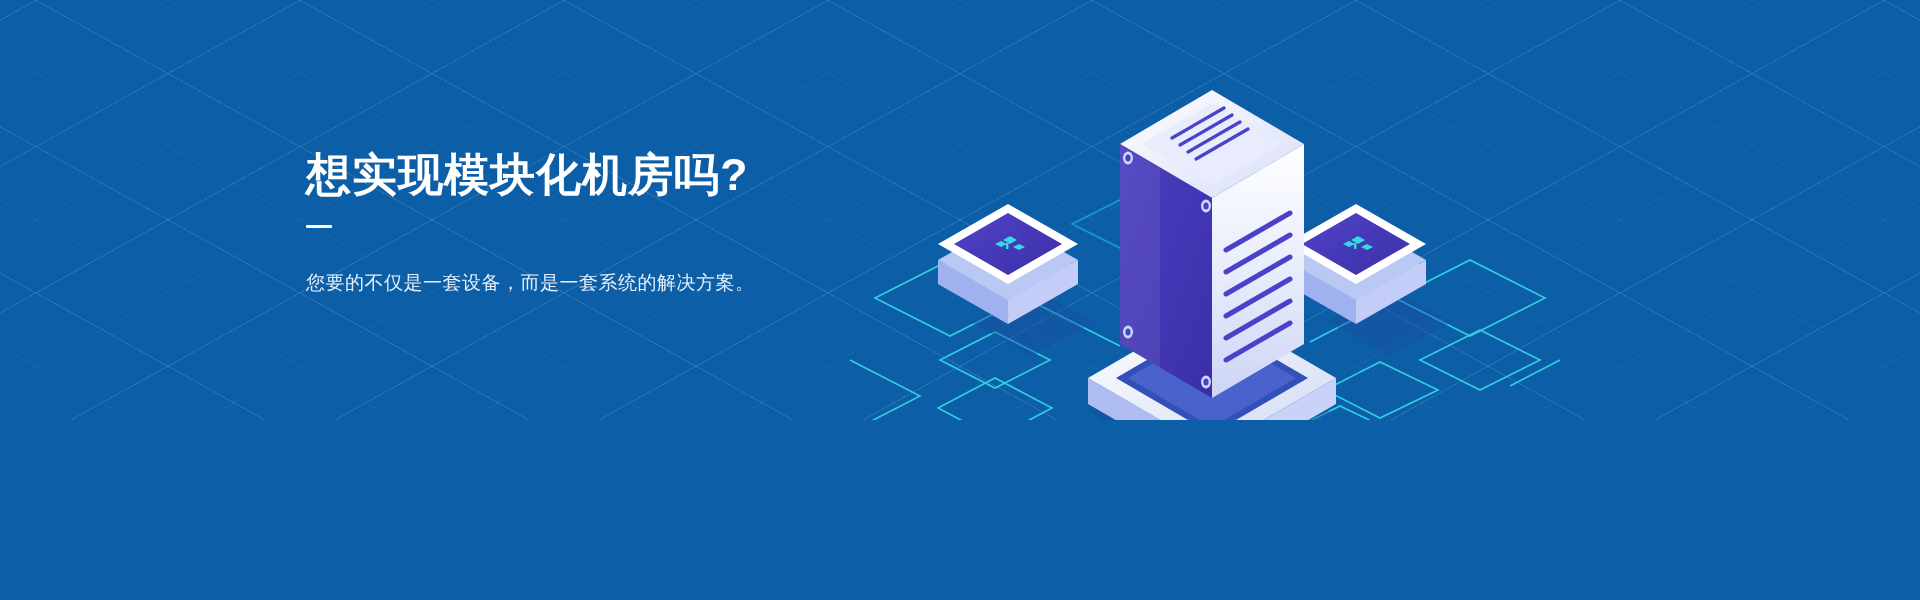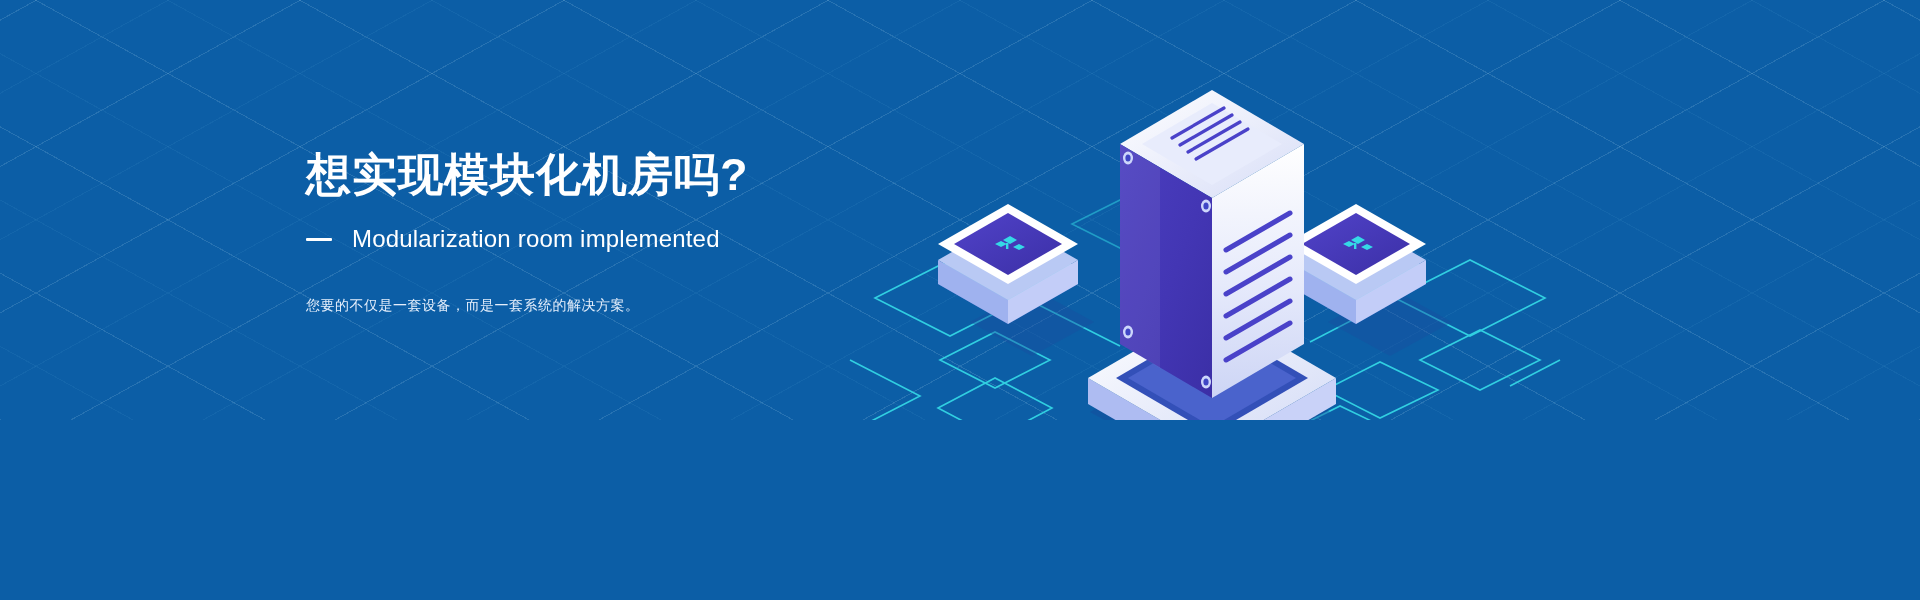--- a/index.html
+++ b/index.html
@@ -80,21 +80,21 @@
     margin: 0;
     font-size: 24px;
     line-height: 1.2;
     font-weight: 400;
     color: #ffffff;
     letter-spacing: 0.2px;
     white-space: nowrap;
   }
   .body-text {
     margin: 40px 0 0 0;
-    font-size: 14px;
+    font-size: 19px;
     line-height: 1.6;
     color: #e4eefb;
     letter-spacing: 0.5px;
     white-space: nowrap;
   }
 
   
   .art {
     position: absolute;
     left: 820px;
@@ -111,21 +111,20 @@
 <div class="banner">
 
   <div class="bg-grid"></div>
   <div class="bg-grid2"></div>
 
   <div class="copy">
     <h1 class="headline">想实现模块化机房吗?</h1>
 
     <div class="sub-row">
       <span class="sub-dash"></span>
-      <p class="subtitle">Modularization room implemented</p>
     </div>
 
     <p class="body-text">您要的不仅是一套设备，而是一套系统的解决方案。</p>
   </div>
 
   <div class="art">
     <svg viewBox="0 0 780 480" xmlns="http://www.w3.org/2000/svg">
       <defs>
         <linearGradient id="towerLeft" x1="0" y1="0" x2="1" y2="1">
           <stop offset="0%" stop-color="#4b3fc0"></stop>

